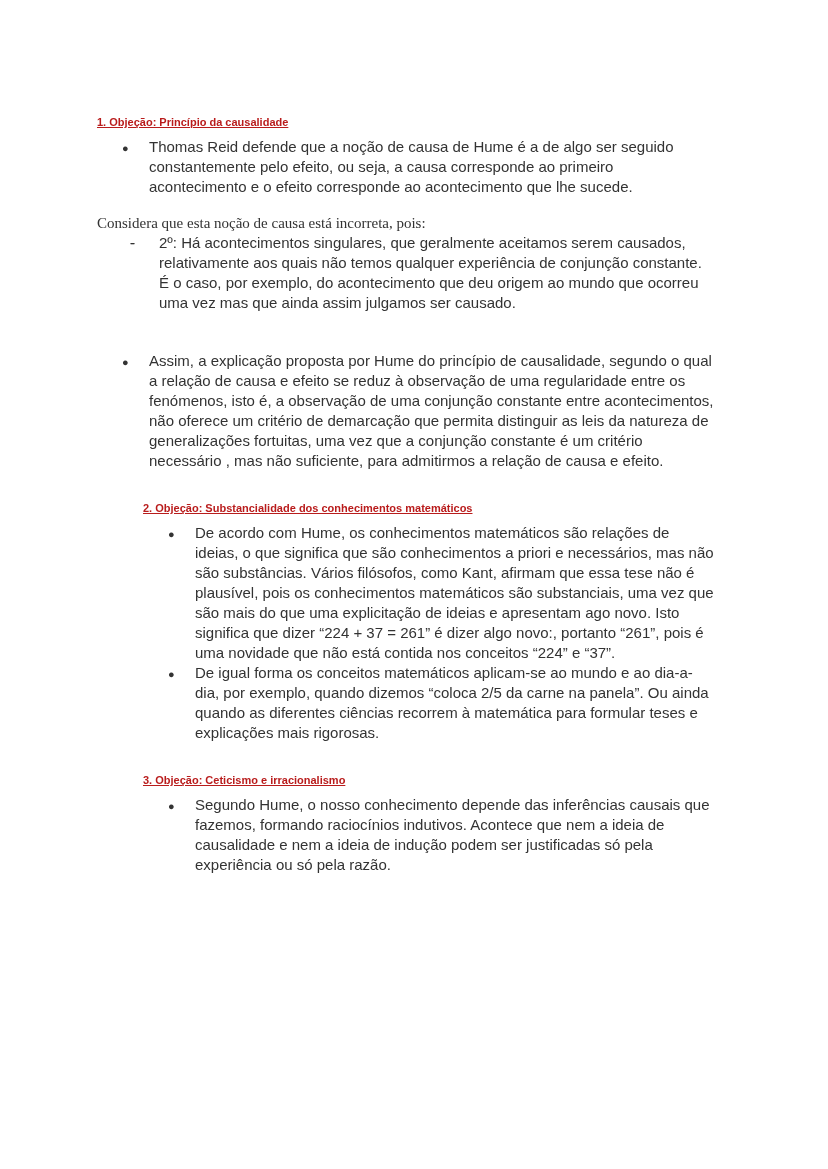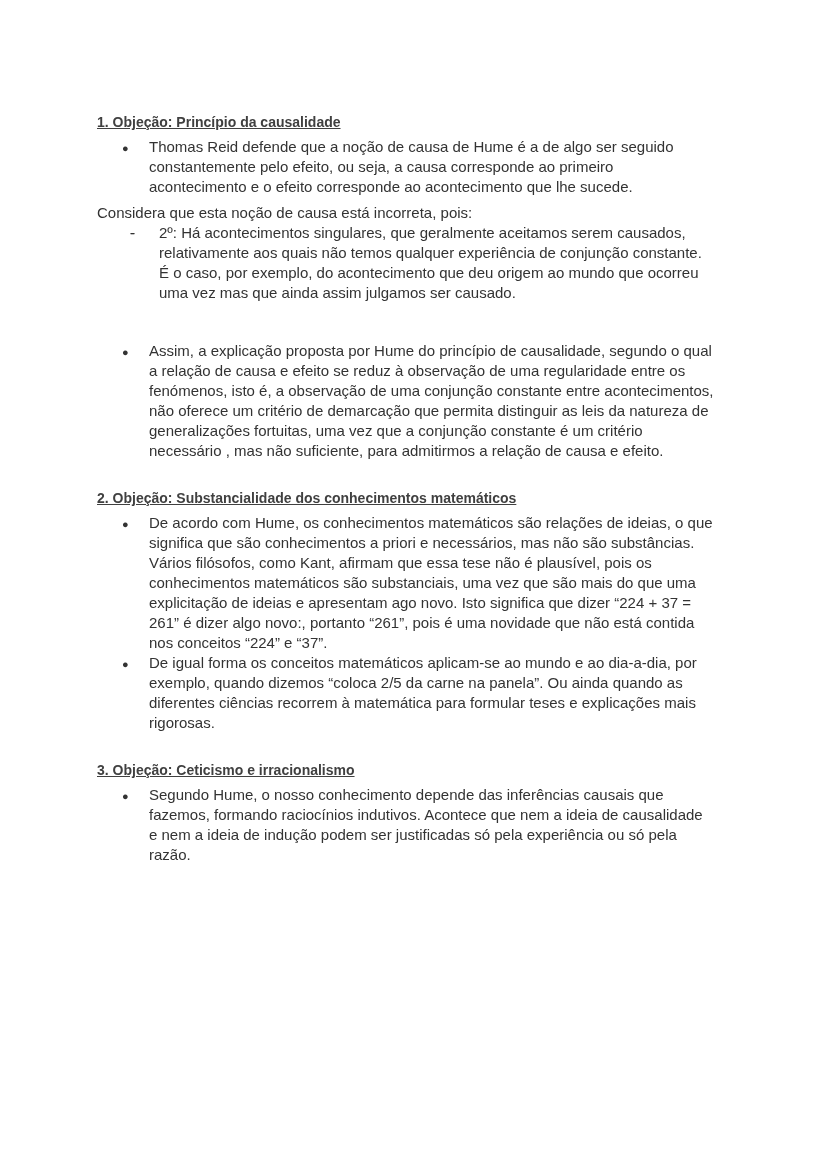--- a/index.html
+++ b/index.html
@@ -18,28 +18,28 @@
   }
   .content {
     position: absolute;
     top: 112px;
     left: 97px;
     width: 618px;
     font-size: 15px;
     line-height: 20px;
   }
   section { margin: 0; }
-  section + section { margin-top: 27px; }
+  section + section { margin-top: 27px; margin-left: 46px; }
   h2.section-heading {
-    font-size: 14px;
+    font-size: 11px;
     line-height: 20px;
     font-weight: bold;
     margin: 0 0 5px 0;
     text-decoration: underline;
-    color: #404040;
+    color: #b91c1c;
   }
   .item {
     position: relative;
     margin: 0;
   }
   .item p {
     margin: 0;
   }
   .item.bullet { padding-left: 52px; }
   .item.bullet .marker {
@@ -51,21 +51,21 @@
   }
   .item.dash { padding-left: 62px; }
   .item.dash .marker {
     position: absolute;
     left: 33px;
     top: 0;
     font-size: 15px;
     line-height: 20px;
   }
   .item.flush { padding-left: 0; }
-  .gap-small { margin-top: 6px; }
+  .gap-small { margin-top: 16px; font-family: Liberation Serif, serif; }
   .gap-large { margin-top: 38px; }
 </style>
 </head>
 <body>
 
 <div class="page">
   <div class="content">
 
     <section>
       <h2 class="section-heading">1. Objeção: Princípio da causalidade</h2>

